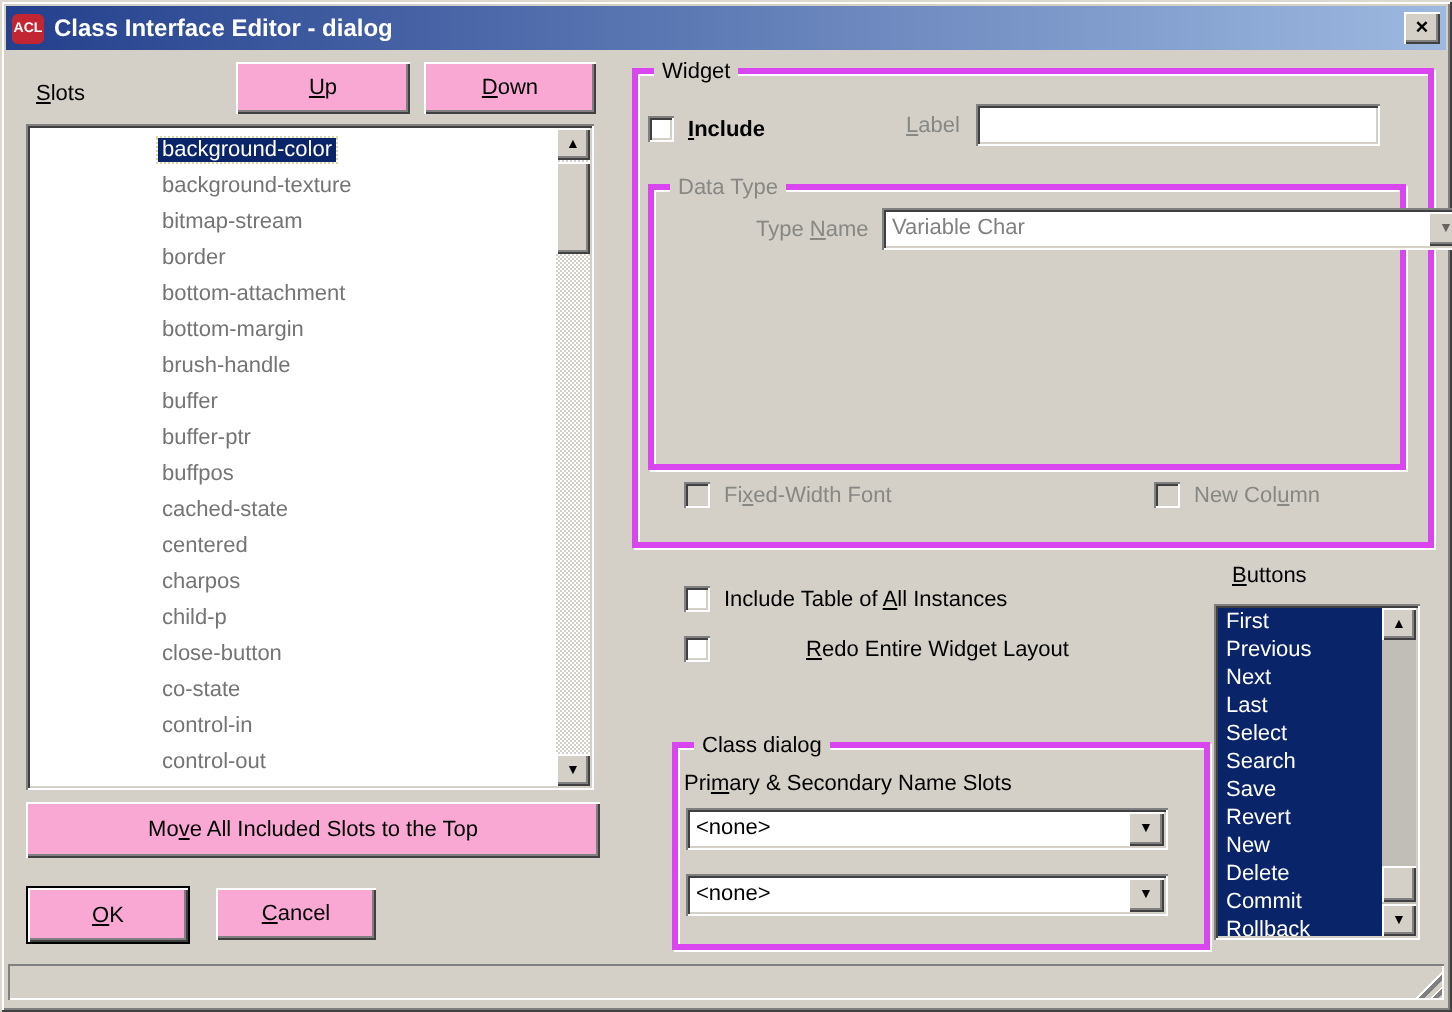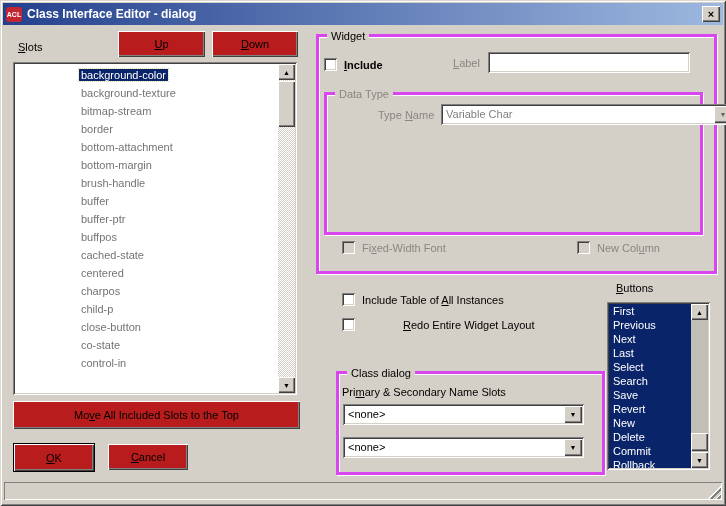--- a/index.html
+++ b/index.html
@@ -14,21 +14,21 @@
             display:flex;align-items:center;padding:0 3px;}
   .app-icon{width:16px;height:15px;background:#c22633;border-radius:3px;color:#fff;
             font-size:7px;font-weight:bold;display:flex;align-items:center;justify-content:center;
             margin-right:5px;letter-spacing:0;}
   .title-text{color:#fff;font-weight:bold;font-size:12px;flex:1;white-space:nowrap;}
   .close-btn{width:18px;height:16px;background:#d4d0c8;
              box-shadow:inset 1px 1px 0 #fff, inset -1px -1px 0 #404040, inset -2px -2px 0 #808080;
              display:flex;align-items:center;justify-content:center;
              font-weight:bold;font-size:11px;line-height:1;cursor:default;}
   
-  .win-btn{position:absolute;background:#b91c1c;
+  .win-btn{position:absolute;background:#f9a8d4;
            box-shadow:inset 1px 1px 0 #fff, inset -1px -1px 0 #404040, inset -2px -2px 0 #808080;
            display:flex;align-items:center;justify-content:center;font-size:11px;cursor:default;}
   .win-btn.default{border:1px solid #000;
            box-shadow:inset 1px 1px 0 #fff, inset -1px -1px 0 #404040, inset -2px -2px 0 #808080;}
   u{text-decoration:underline;}
   
   .sunken{background:#fff;
           box-shadow:inset 1px 1px 0 #808080, inset -1px -1px 0 #fff,
                      inset 2px 2px 0 #404040, inset -2px -2px 0 #d4d0c8;}
   
@@ -127,20 +127,21 @@
           <div class="slot-item"><span>buffer</span></div>
           <div class="slot-item"><span>buffer-ptr</span></div>
           <div class="slot-item"><span>buffpos</span></div>
           <div class="slot-item"><span>cached-state</span></div>
           <div class="slot-item"><span>centered</span></div>
           <div class="slot-item"><span>charpos</span></div>
           <div class="slot-item"><span>child-p</span></div>
           <div class="slot-item"><span>close-button</span></div>
           <div class="slot-item"><span>co-state</span></div>
           <div class="slot-item"><span>control-in</span></div>
+          <div class="slot-item"><span>control-out</span></div>
         </div>
       <div class="vscroll" style="right:2px;">
         <div class="sb-btn sb-up">
           <span>▲</span>
         </div>
         <div class="sb-thumb" style="top:17px;height:46px;"></div>
         <div class="sb-btn sb-down">
           <span>▼</span>
         </div>
       </div>

